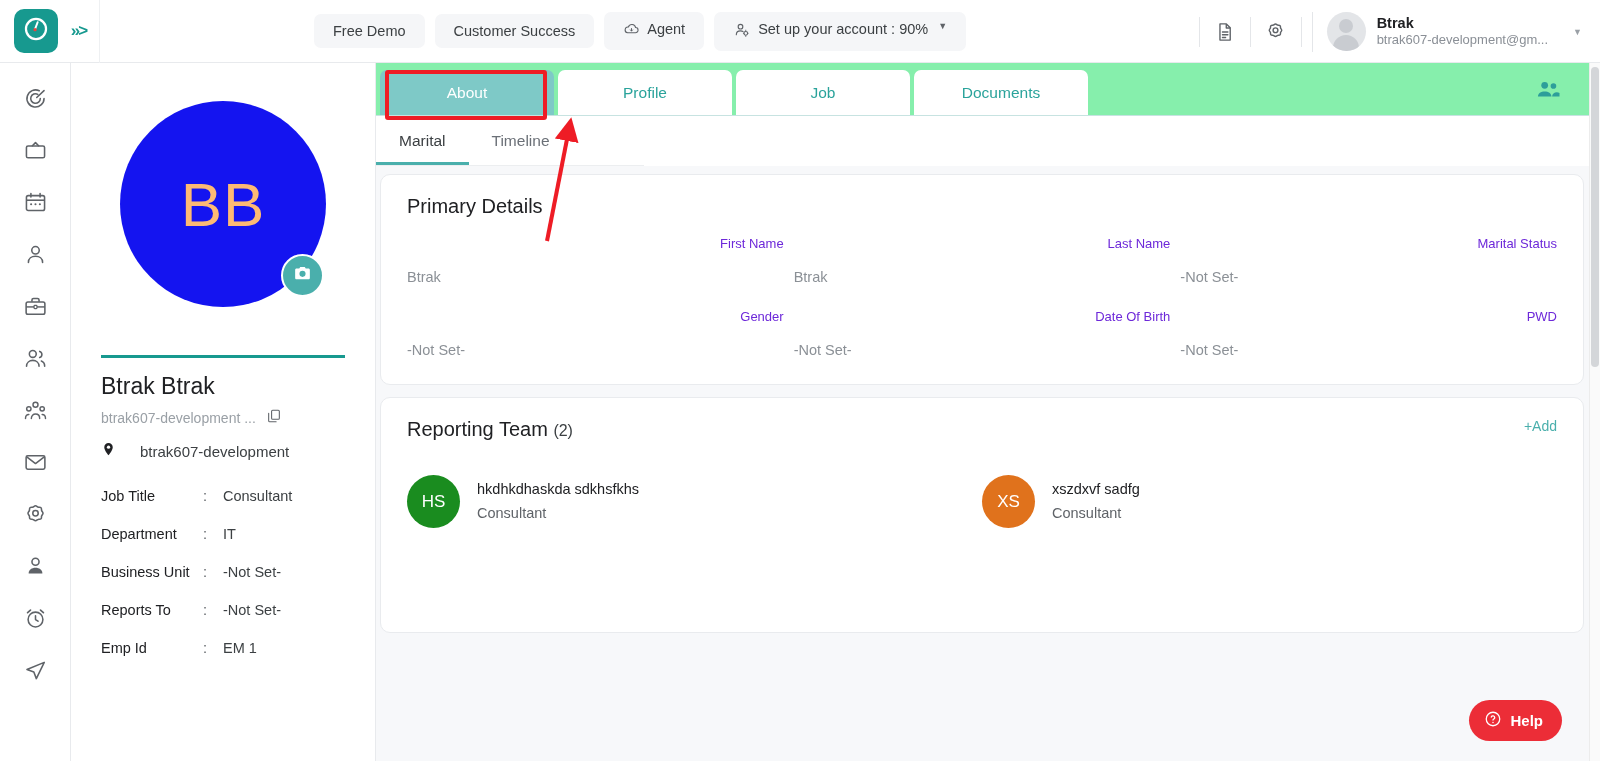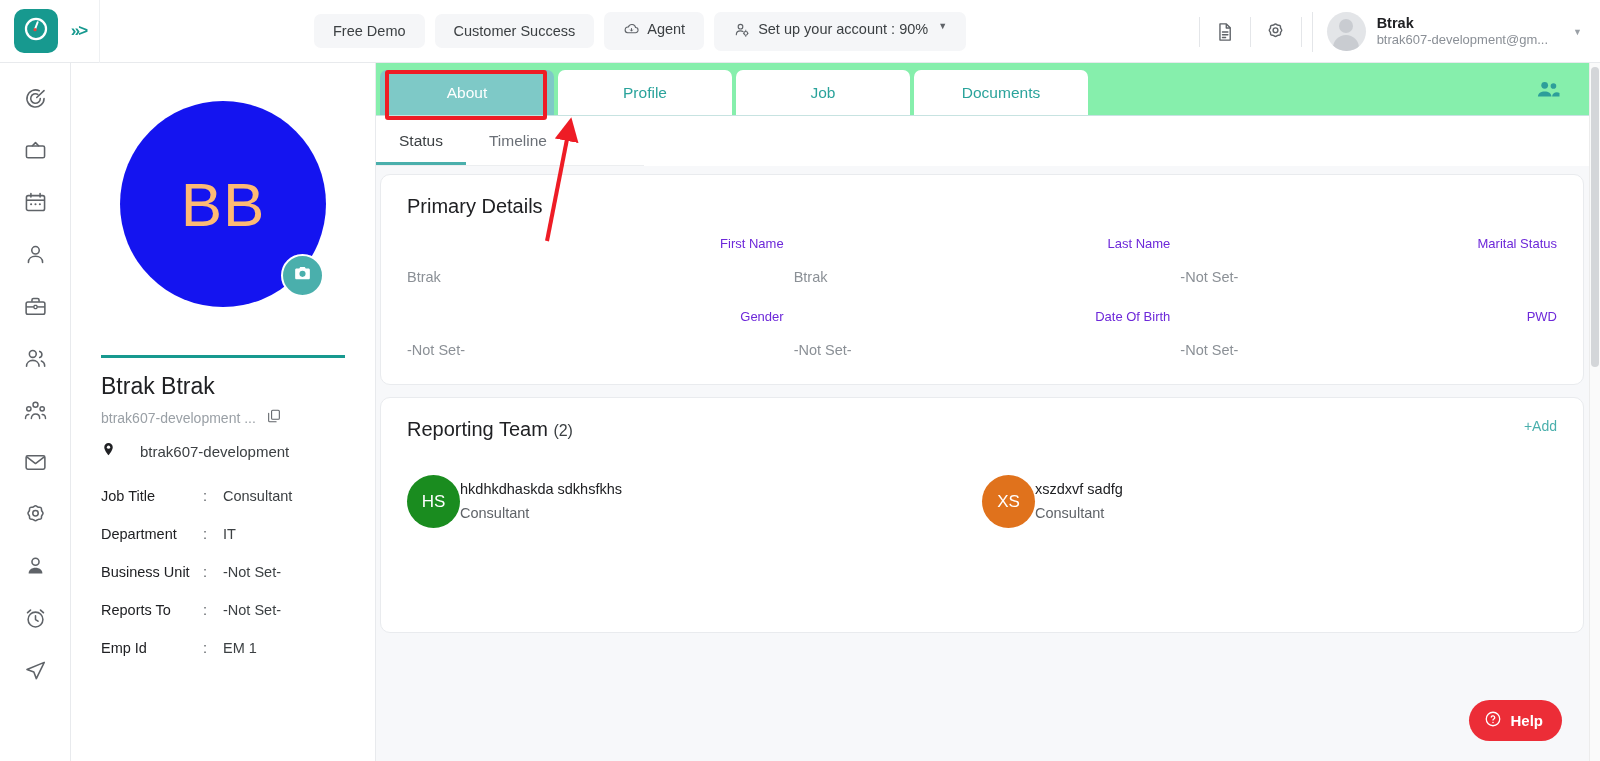--- a/index.html
+++ b/index.html
@@ -156,21 +156,21 @@
   .card-title .count { font-size: 16px; color: #3c4043; }
   .field-grid {
     display: grid; grid-template-columns: 1fr 1fr 1fr;
     row-gap: 24px; column-gap: 10px;
   }
   .f-label { font-size: 13px; color: #6d28d9; margin-bottom: 18px; text-align: right; }
   .f-value { font-size: 14.5px; color: #8b9096; }
   .rt-head { display: flex; align-items: flex-start; justify-content: space-between; }
   .add-link { font-size: 14px; color: #4aafac; cursor: pointer; }
   .team-grid { display: grid; grid-template-columns: 1fr 1fr; margin-top: 16px; }
-  .team-item { display: flex; align-items: center; gap: 0; }
+  .team-item { display: flex; align-items: center; gap: 17px; }
   .team-av {
     width: 53px; height: 53px; border-radius: 50%; color: #fff;
     display: flex; align-items: center; justify-content: center;
     font-size: 17px; flex: 0 0 auto;
   }
   .team-name { font-size: 14.5px; color: #202124; line-height: 1.65; }
   .team-role { font-size: 14.5px; color: #5f6368; line-height: 1.65; }
 
   
   .help-btn {
@@ -486,21 +486,21 @@
           <circle cx="8.6" cy="7.4" r="3"></circle>
           <circle cx="16.4" cy="8" r="2.5"></circle>
           <path d="M2.6 17.4c0-3 2.7-4.6 6-4.6s6 1.6 6 4.6z"></path>
           <path d="M15.2 17.4c0-2.4 1.9-3.8 4.2-3.8 .9 0 1.7.2 2.4.6v3.2z"></path>
         </svg>
       </div>
     </div>
 
     <div class="subtabs">
       <div class="subtab active">
-        <span>Status</span>
+        <span>Marital</span>
       </div>
       <div class="subtab">
         <span>Timeline</span>
       </div>
     </div>
 
     <div class="content-area">
 
       <div class="card">
         <div class="card-title">Primary Details</div>

